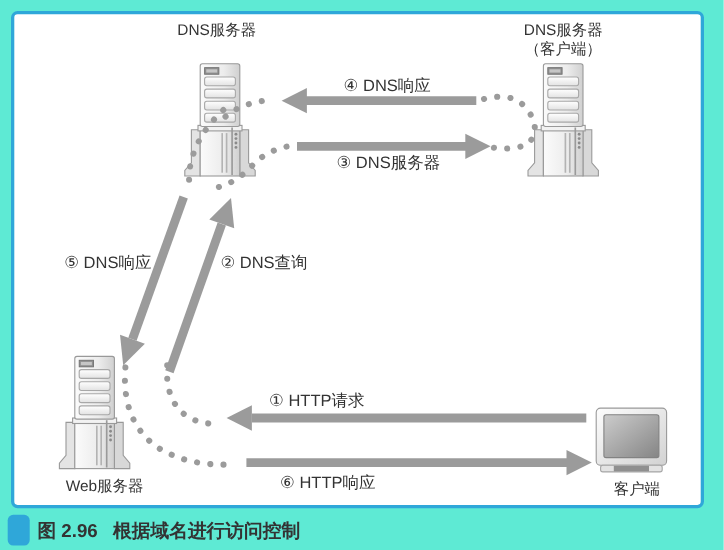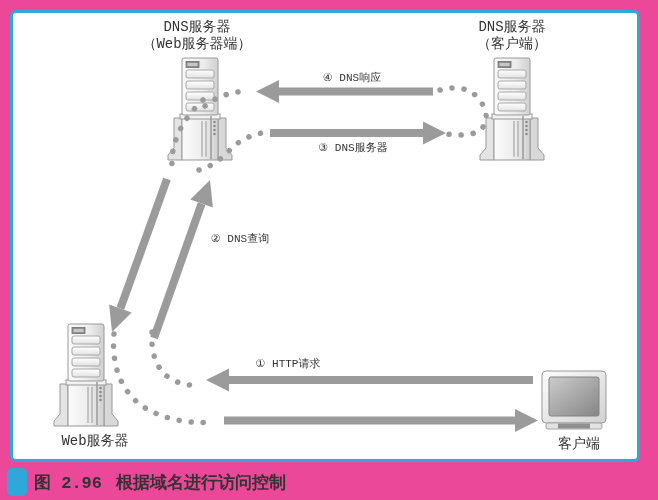--- a/index.html
+++ b/index.html
@@ -1,31 +1,31 @@
 <!DOCTYPE html>
 <html><head>
 <meta charset="utf-8">
 <style>
   html,body { margin:0; padding:0; background:#ffffff; }
   .canvas {
-    position:relative; width:658px; height:500px; background:#ec4899;
-    font-family:Liberation Mono, monospace; color:#333;
+    position:relative; width:658px; height:500px; background:#5eead4;
+    font-family:Liberation Sans, sans-serif; color:#333;
     overflow:hidden;
   }
   .frame {
     position:absolute; left:10px; top:10px; width:630px; height:452px;
     border:3px solid #2fa7d9; border-radius:6px; box-sizing:border-box;
     background:#ffffff;
   }
   svg.diagram { position:absolute; left:0; top:0; }
   .lbl {
     position:absolute; white-space:nowrap; transform:translateX(-50%);
     text-align:center; font-size:14px; line-height:17px; color:#333;
   }
-  .flow-lbl { font-size:11px; }
+  .flow-lbl { font-size:15px; }
   .caption-tab {
     position:absolute; left:7px; top:468px; width:20px; height:28px;
     background:#2fa7d9; border-radius:5px;
   }
   .caption {
     position:absolute; left:34px; top:471px; font-size:17px; font-weight:bold;
     color:#333; white-space:nowrap;
   }
   .caption .fig-no { margin-right:14px; }
 </style>
@@ -133,32 +133,33 @@
       <path d="M 203,100 Q 186,116 178,134 Q 171,151 172,166"></path>
       <path d="M 199,170 Q 214,166 228,152 Q 241,137 262,133"></path>
       <path d="M 440,90 Q 466,83 479,99 Q 491,115 483,127 Q 474,138 447,134"></path>
       <path d="M 152,332 Q 150,363 168,377 Q 180,385 192,385"></path>
       <path d="M 114,334 Q 110,382 142,406 Q 172,425 214,422"></path>
     </g>
   </svg>
 
   <div class="lbl" style="left:197px; top:19px;">
     <div>DNS服务器</div>
-    <div>（Web服务器端）</div>
   </div>
   <div class="lbl" style="left:512px; top:19px;">
     <div>DNS服务器</div>
     <div>（客户端）</div>
   </div>
   <div class="lbl" style="left:95px; top:433px;">Web服务器</div>
   <div class="lbl" style="left:579px; top:436px;">客户端</div>
 
   <div class="lbl flow-lbl" style="left:352px; top:70px;">④ DNS响应</div>
   <div class="lbl flow-lbl" style="left:353px; top:140px;">③ DNS服务器</div>
+  <div class="lbl flow-lbl" style="left:98px;  top:231px;">⑤ DNS响应</div>
   <div class="lbl flow-lbl" style="left:240px; top:231px;">② DNS查询</div>
   <div class="lbl flow-lbl" style="left:288px; top:356px;">① HTTP请求</div>
+  <div class="lbl flow-lbl" style="left:298px; top:431px;">⑥ HTTP响应</div>
 
   <div class="caption-tab"></div>
   <div class="caption">
     <span class="fig-no">图 2.96</span><span>根据域名进行访问控制</span>
   </div>
 
 </div>
 
 </body></html>

